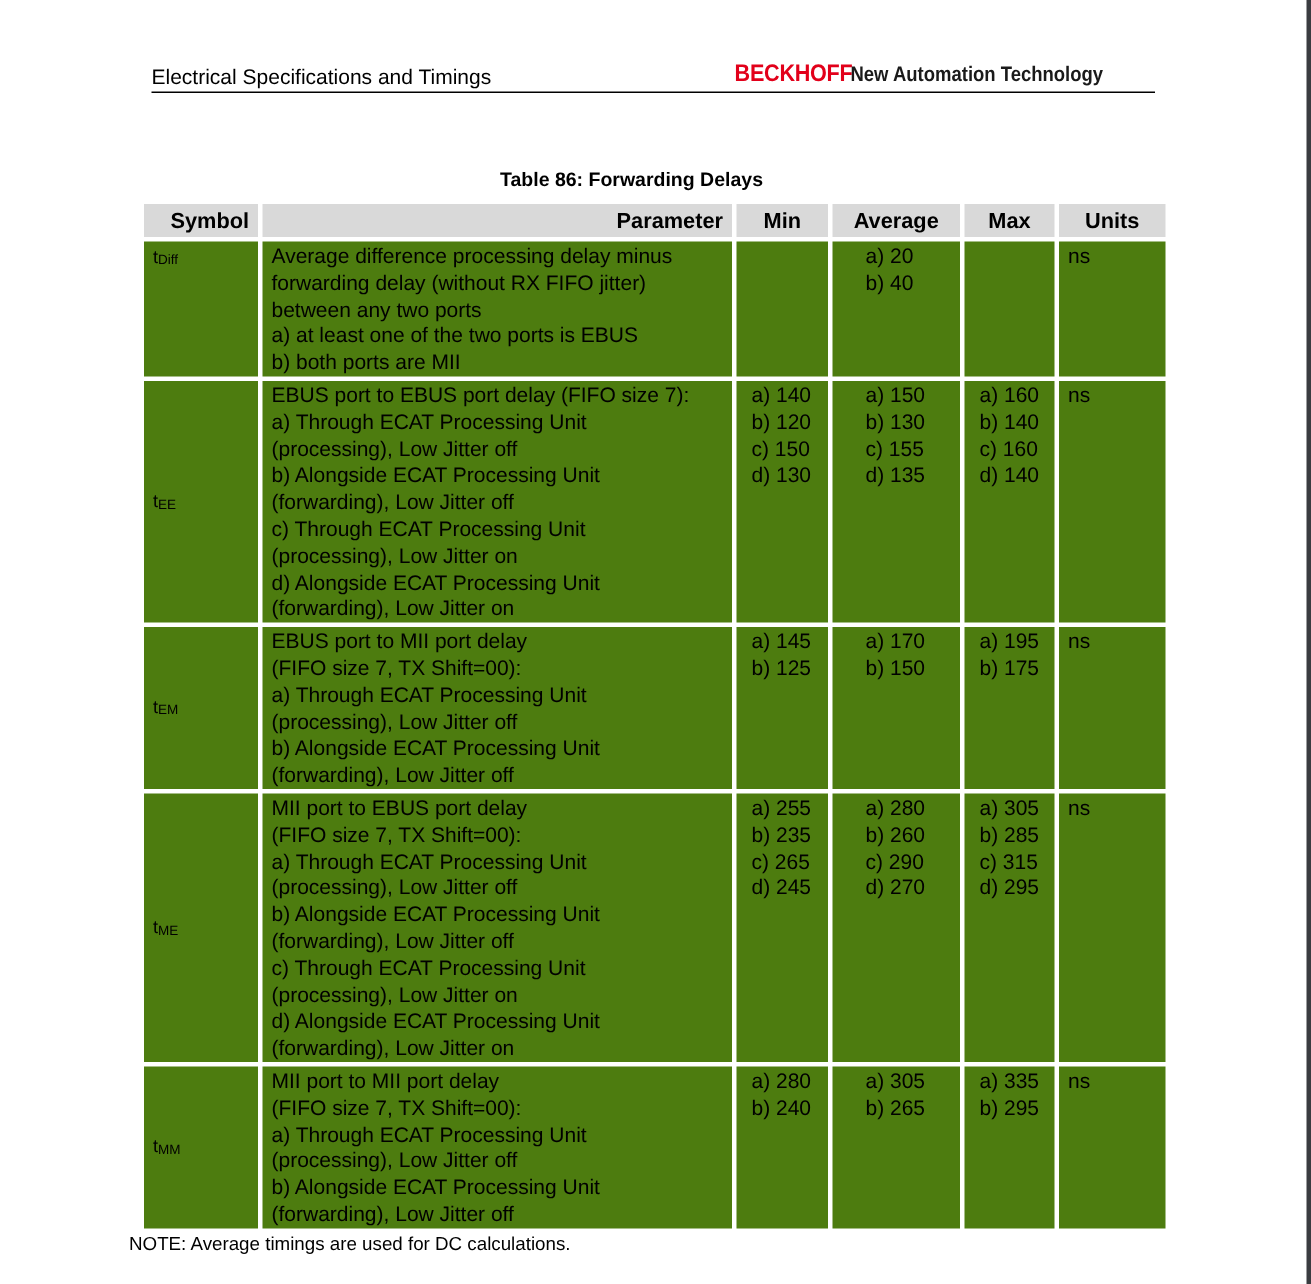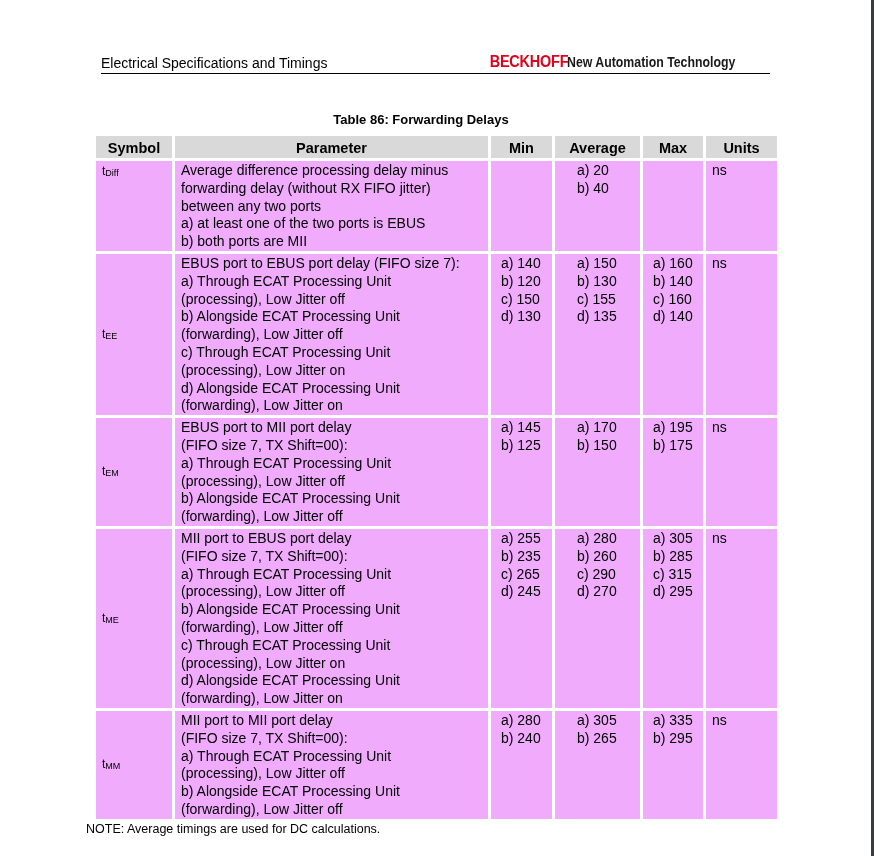--- a/index.html
+++ b/index.html
@@ -1,29 +1,29 @@
 <!DOCTYPE html>
 <html><head>
 <meta charset="utf-8">
 <style>
   html, body { margin:0; padding:0; }
   body { width:874px; height:856px; background:#ffffff; position:relative; overflow:hidden;
          font-family:"Liberation Sans", sans-serif; color:#000; }
   .right-edge { position:absolute; right:0; top:0; width:3px; height:856px; background:#3a3c40; }
-  .header { position:absolute; left:101px; top:40px; width:669px; height:21px; border-bottom:1.5px solid #000;margin-top:12px; }
+  .header { position:absolute; left:101px; top:40px; width:669px; height:21px; border-bottom:1.5px solid #000; }
   .header-left { position:absolute; left:0; top:3px; font-size:14px; }
   .header-right { position:absolute; right:12px; top:1px; white-space:nowrap; }
   .brand { color:#e2001a; font-weight:bold; font-size:16px; letter-spacing:-0.2px; transform:scaleX(0.9); display:inline-block; transform-origin:right; }
   .tagline { color:#1a1a1a; font-weight:bold; font-size:14px; transform:scaleX(0.88); display:inline-block; transform-origin:left; margin-left:-6px; }
   .caption { position:absolute; left:0; width:846px; top:112px; text-align:center; font-size:13px; font-weight:bold; }
   .caption span { position:relative; left:-2px; }
   table { position:absolute; left:96px; top:136px; border-collapse:separate; border-spacing:3px 3px; margin:-3px; }
   th { background:#d9d9d9; font-size:14.5px; font-weight:bold; padding:2px 6px 1px 6px; height:19px; text-align:center; }
-  th.sym, th.par { text-align:center; }
-  td { background:#f0abfc; vertical-align:top; font-size:14px; line-height:17.8px; padding:1px 6px 0px 6px; }
+  th.sym, th.par { text-align:right; }
+  td { background:#4d7c0f; vertical-align:top; font-size:14px; line-height:17.8px; padding:1px 6px 0px 6px; }
   td.sym { vertical-align:middle; font-size:12px; padding-left:6px; }
   td.sym sub { font-size:9px; vertical-align:baseline; position:relative; top:1px; }
   td.first.sym { vertical-align:top; padding-top:2px; }
   td.num { text-align:left; padding-left:10px;margin-top:44px; }
   td.avg { padding-left:22px; }
   td.units { text-align:left;margin-left:47px; }
   .c-sym { width:64px; }
   .c-par { width:301px; }
   .c-min { width:49px; }
   .c-avg { width:73px; }

